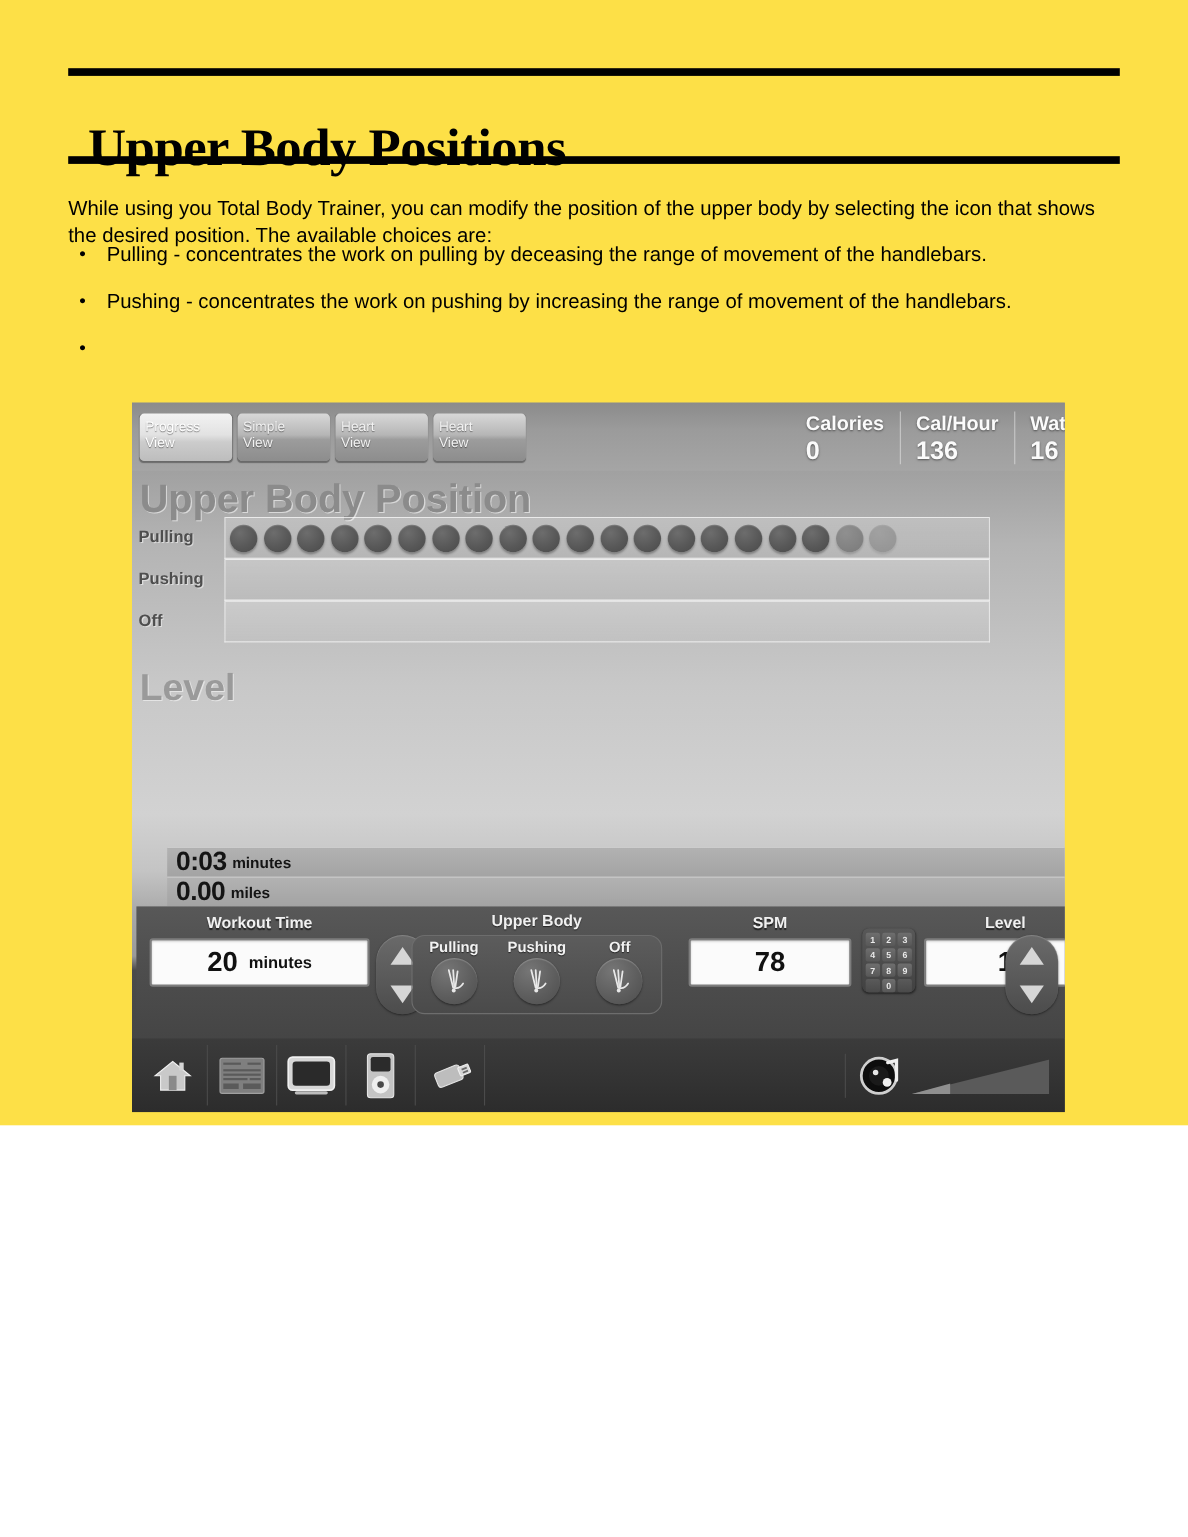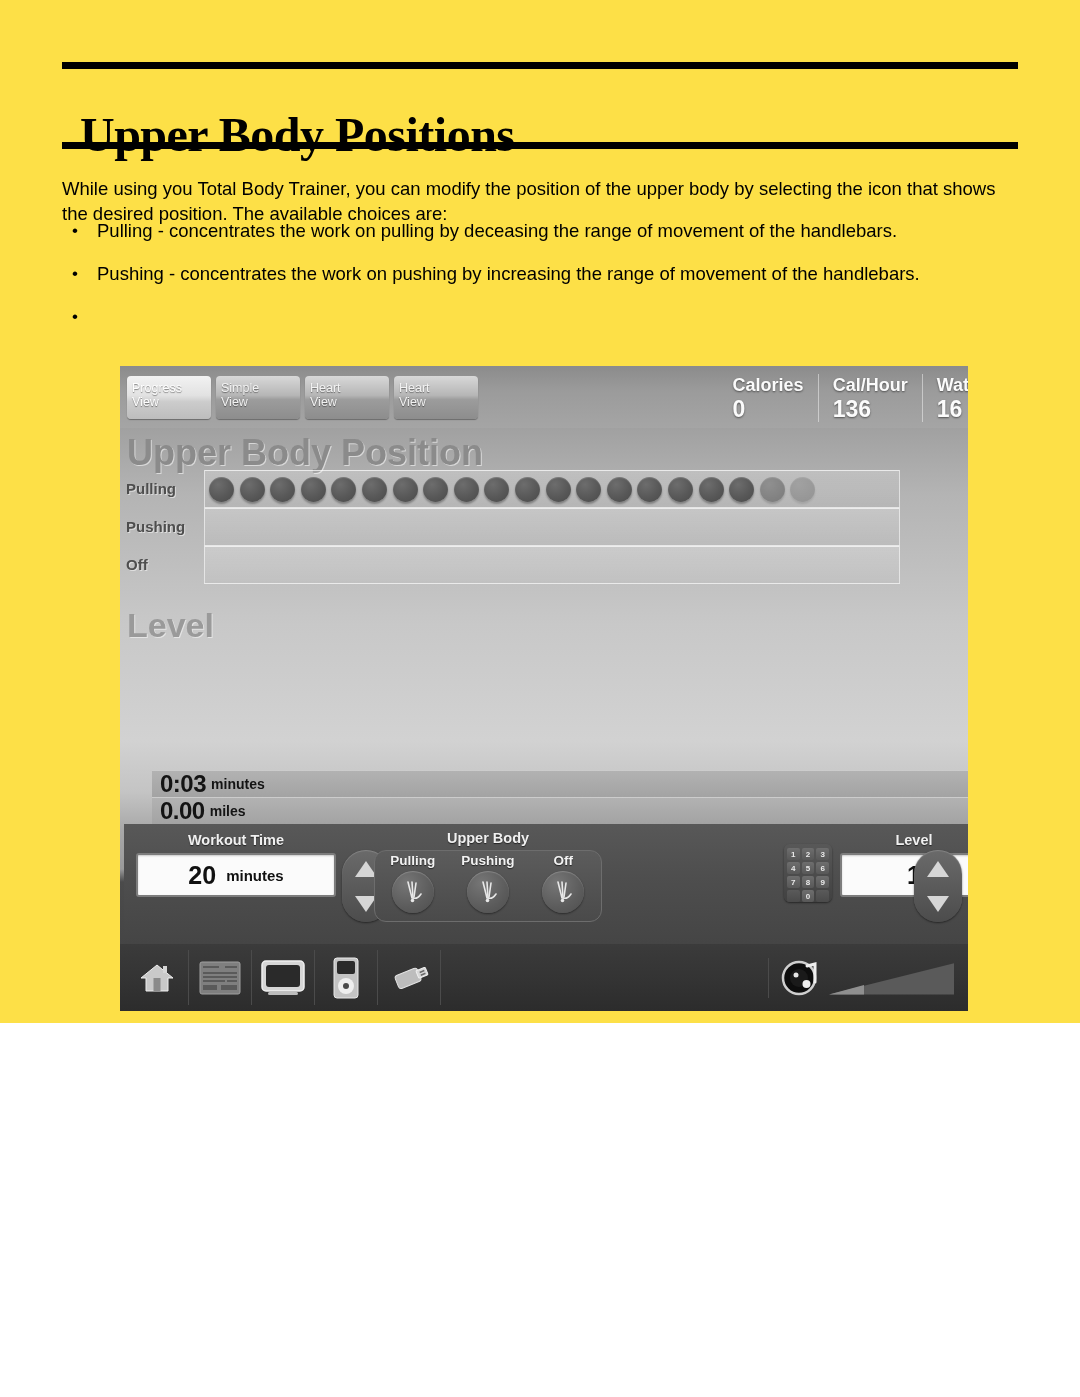--- a/index.html
+++ b/index.html
@@ -620,20 +620,26 @@
                   <line x1="16" y1="4" x2="14" y2="18"></line>
                   <path d="M13 19 C16 20 19 18 21 15"></path>
                 </g>
                 <circle cx="12.5" cy="21.5" r="1.8" fill="#e8e8e8"></circle>
               </svg>
             </div>
           </div>
         </div>
       </div>
 
+      <div class="grp-spm">
+        <div class="ctrl-label">SPM</div>
+        <div class="value-box">
+          <span class="v-num">78</span>
+        </div>
+      </div>
 
       <div class="keypad" id="keypad">
           <span class="key">1</span>
           <span class="key">2</span>
           <span class="key">3</span>
           <span class="key">4</span>
           <span class="key">5</span>
           <span class="key">6</span>
           <span class="key">7</span>
           <span class="key">8</span>

